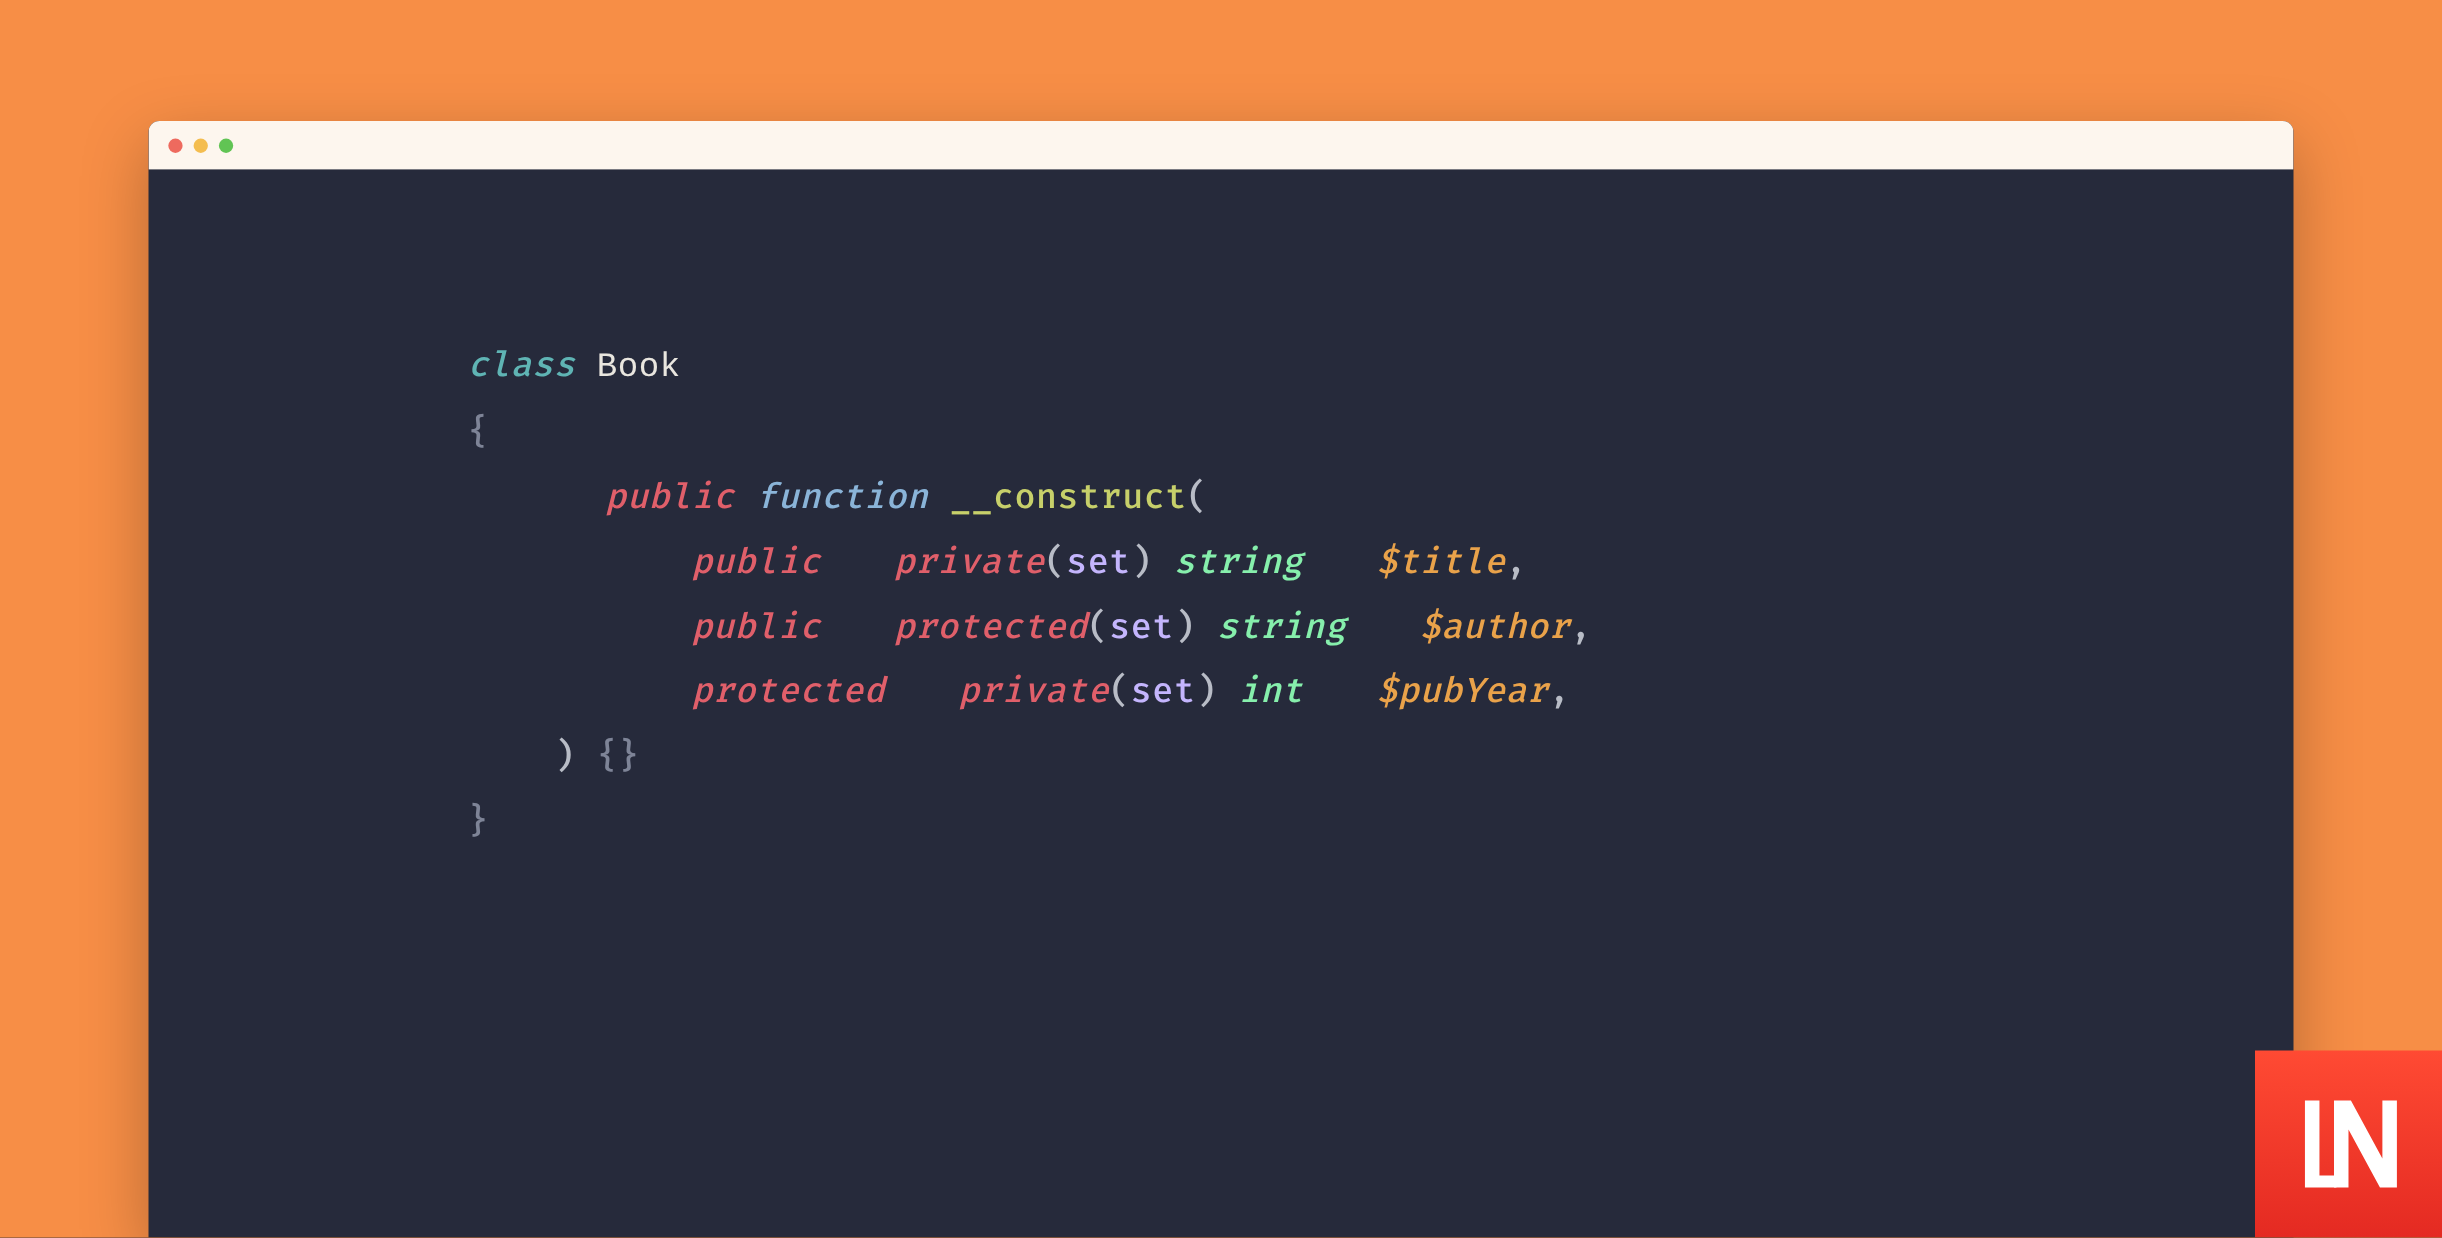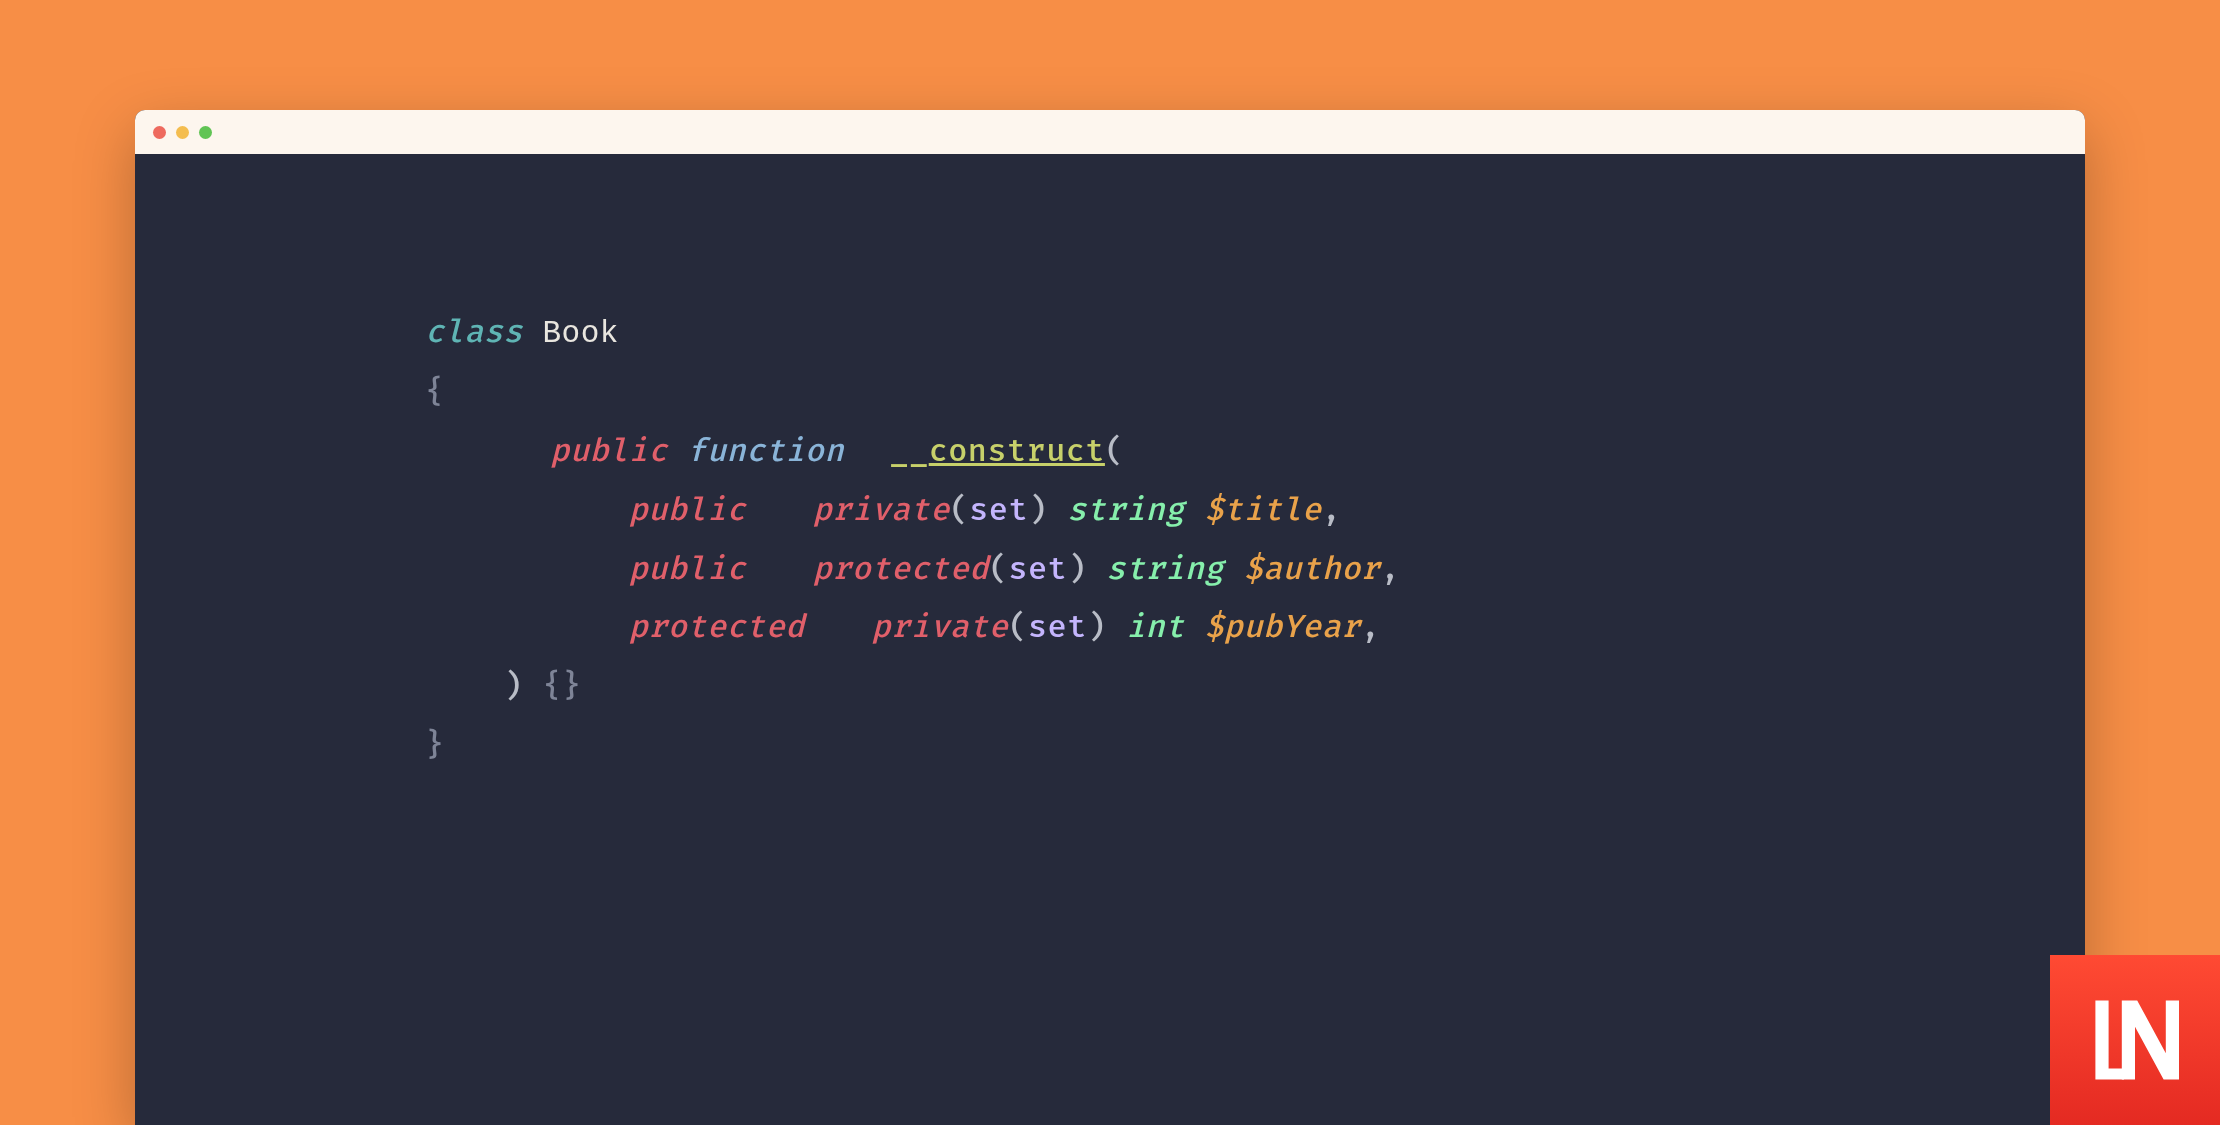--- a/index.html
+++ b/index.html
@@ -52,26 +52,26 @@
     font-style: italic;
     font-weight: 500;
     white-space: pre;
     letter-spacing: 0.5px;
   }
   .k-class    { color: #5fb4b4; } 
   .k-name     { color: #e9e6df; font-style: normal; font-family: Liberation Mono, monospace; } 
   .k-brace    { color: #7e8497; font-style: normal; } 
   .k-mod      { color: #e05f6a; font-style: italic; margin-left: 47px; } 
   .k-fn       { color: #8ab4d8; font-style: italic; text-align: right; } 
-  .k-under    { color: #c7d06a; font-style: normal; margin-left: 26px; } 
-  .k-construct{ color: #c7d06a; font-style: normal; text-decoration: underline; } 
+  .k-under    { color: #c7d06a; font-style: normal; } 
+  .k-construct{ color: #c7d06a; font-style: normal; } 
   .k-paren    { color: #b8bcc6; font-style: normal; }
   .k-set      { color: #c4b5fd; font-style: normal; }
   .k-type     { color: #86efac; font-style: italic; } 
-  .k-var      { color: #e9a24a; font-style: italic; } 
+  .k-var      { color: #e9a24a; font-style: italic; margin-left: 47px; } 
   .k-comma    { color: #b8bcc6; font-style: normal; }
 
   .logo {
     position: absolute;
     right: 0;
     bottom: 0;
     width: 170px;
     height: 170px;
     background: linear-gradient(180deg, #ff4a33 0%, #e42a22 100%);
     display: flex;

